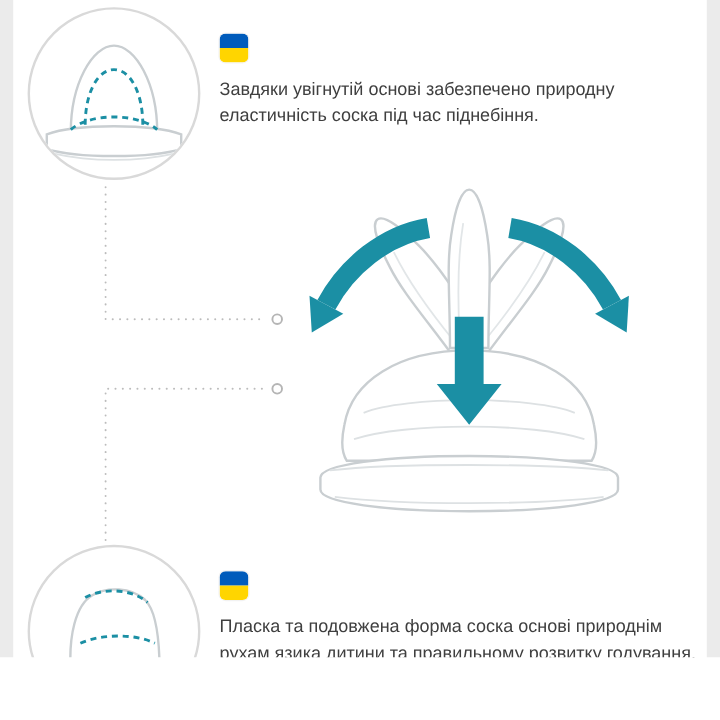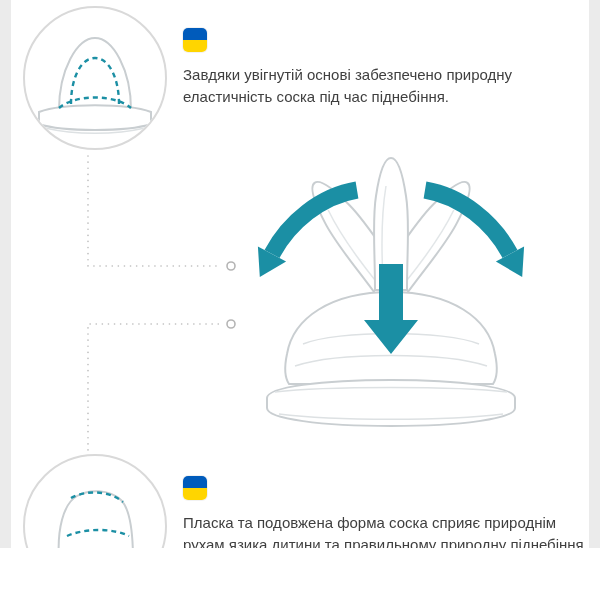--- a/index.html
+++ b/index.html
@@ -123,18 +123,18 @@
       <span class="tline">еластичність соска під час піднебіння.</span>
     </p>
   </div>
 
   <div class="feature feature-bottom">
     <span class="flag">
       <span class="half flag-blue"></span>
       <span class="half flag-yellow"></span>
     </span>
     <p>
-      <span class="tline">Пласка та подовжена форма соска сприяє природнім</span>
-      <span class="tline">рухам язика дитини та правильному природну піднебіння.</span>
+      <span class="tline">Пласка та подовжена форма соска основі природнім</span>
+      <span class="tline">рухам язика дитини та правильному розвитку годування.</span>
     </p>
   </div>
 
 </div>
 
 </body></html>

